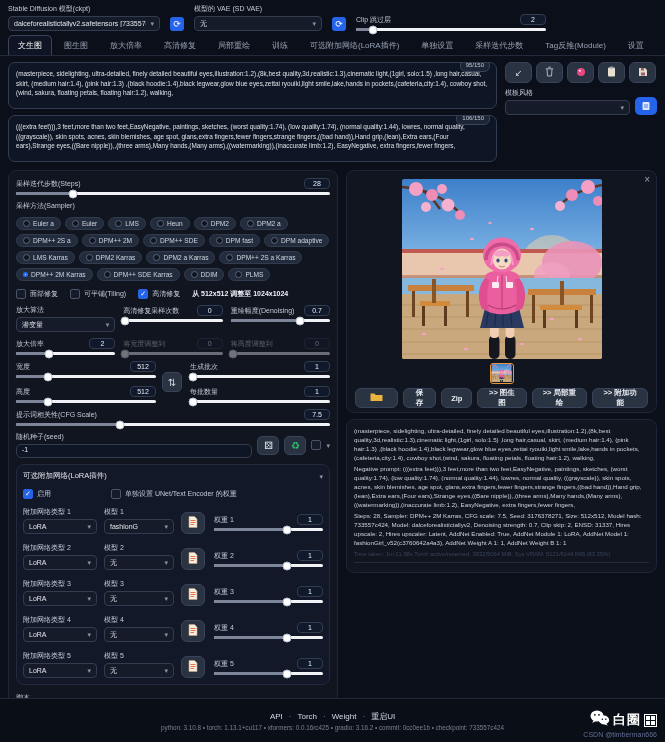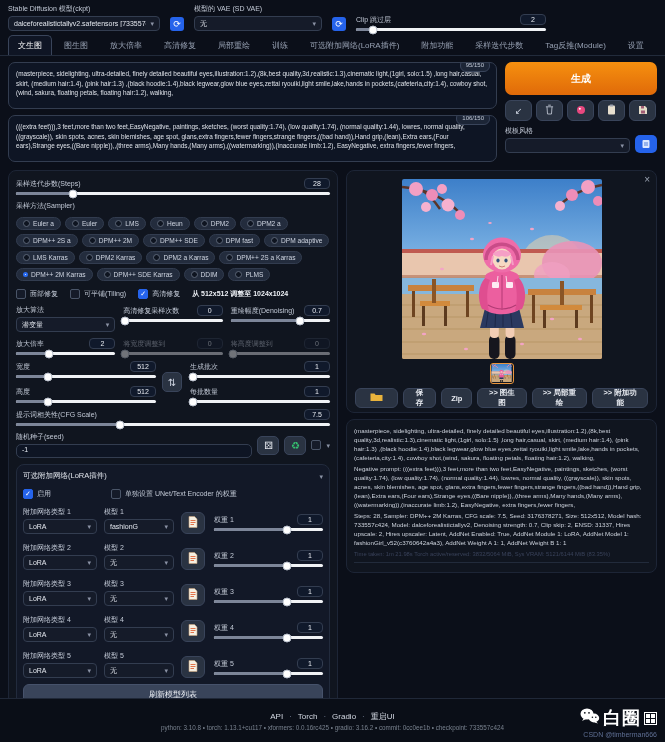--- a/index.html
+++ b/index.html
@@ -113,21 +113,21 @@
   .script-row{display:flex;flex-direction:column;gap:2px;padding-top:2px;}
   .footer{position:absolute;left:0;right:0;bottom:0;height:44px;border-top:1px solid #202838;
           background:#0a0e17;display:flex;flex-direction:column;align-items:center;
           justify-content:center;gap:2px;}
   .f-links{font-size:8px;color:#d3d8e2;}
   .f-links span{margin:0 3px;cursor:pointer;}
   .f-sep{color:#6b7488;cursor:default!important;}
   .f-vers{font-size:6.3px;color:#79828f;}
   .brand{position:absolute;right:8px;bottom:4px;display:flex;flex-direction:column;align-items:flex-end;gap:1px;}
   .brand-row{display:flex;align-items:center;gap:3px;}
-  .brand-name{color:#fff;font-size:18px;font-weight:bold;letter-spacing:1px;}
+  .brand-name{color:#fff;font-size:13px;font-weight:bold;letter-spacing:1px;}
   .qr{width:13px;height:13px;border:1.5px solid #fff;display:grid;grid-template-columns:1fr 1fr;
       grid-template-rows:1fr 1fr;gap:1px;padding:1px;}
   .qr i{background:#fff;}
   .csdn{font-size:7px;color:#5f6f94;}
 </style>
 </head>
 <body>
 
 <div class="app">
 
@@ -163,40 +163,39 @@
   </div>
 
   <div class="tabs" id="tabs">
       <div class="tab active">文生图</div>
       <div class="tab">图生图</div>
       <div class="tab">放大倍率</div>
       <div class="tab">高清修复</div>
       <div class="tab">局部重绘</div>
       <div class="tab">训练</div>
       <div class="tab">可选附加网络(LoRA插件)</div>
-      <div class="tab">附加功能</div>
+      <div class="tab">单独设置</div>
       <div class="tab">采样迭代步数</div>
       <div class="tab">Tag反推(Module)</div>
       <div class="tab">设置</div>
       <div class="tab">扩展</div>
     </div>
 
   <div class="top">
     <div class="prompts">
       <div class="pbox">
         <span class="counter">95/150</span>
         <span>(masterpiece, sidelighting, ultra-detailed, finely detailed beautiful eyes,illustration:1.2),(8k,best quality,3d,realistic:1.3),cinematic light,(1girl, solo:1.5) ,long hair,casual, skirt, (medium hair:1.4), (pink hair:1.3) ,(black hoodie:1.4),black legwear,glow blue eyes,zettai ryouiki,light smile,lake,hands in pockets,(cafeteria,city:1.4), cowboy shot,(wind, sakura, floating petals, floating hair:1.2), walking,</span>
       </div>
       <div class="pbox">
         <span class="counter">106/150</span>
         <span>(((extra feet))),3 feet,more than two feet,EasyNegative, paintings, sketches, (worst quality:1.74), (low quality:1.74), (normal quality:1.44), lowres, normal quality, ((grayscale)), skin spots, acnes, skin blemishes, age spot, glans,extra fingers,fewer fingers,strange fingers,((bad hand)),Hand grip,(lean),Extra ears,(Four ears),Strange eyes,((Bare nipple)),,(three arms),Many hands,(Many arms),((watermarking)),(inaccurate limb:1.2), EasyNegative, extra fingers,fewer fingers,</span>
       </div>
     </div>
     <div class="gen-col">
-      <button class="gen-btn">生成</button>
       <div class="tool-row" id="gen-tools">
           <button class="tool-btn">
             <span>↙</span>
           </button>
           <button class="tool-btn">
             <span><svg width="9" height="11" viewBox="0 0 10 12">
                 <path d="M1 3h8M3.5 1.2h3M2.2 3l.6 8h4.4L7.8 3" fill="none" stroke="#b9c0cc" stroke-width="1"></path>
               </svg></span>
           </button>
           <button class="tool-btn">
@@ -660,21 +659,20 @@
                   <span class="sl-label">权重 5</span>
                   <span class="sl-val">1</span>
                 </div>
                 <div class="sl-track">
                   <div class="sl-fill" style="width: 67%;"></div>
                   <div class="sl-dot" style="left: 67%;"></div>
                 </div>
               </div>
             </div>
           </div>
-        <button class="refresh-models">刷新模型列表</button>
       </div>
 
       <div class="script-row">
         <span class="fld-label">脚本</span>
         <div class="select">
           <span>无</span>
           <span class="caret">▾</span>
         </div>
       </div>
     </div>
@@ -820,21 +818,21 @@
       <div class="info-panel">
         <div>(masterpiece, sidelighting, ultra-detailed, finely detailed beautiful eyes,illustration:1.2),(8k,best quality,3d,realistic:1.3),cinematic light,(1girl, solo:1.5) ,long hair,casual, skirt, (medium hair:1.4), (pink hair:1.3) ,(black hoodie:1.4),black legwear,glow blue eyes,zettai ryouiki,light smile,lake,hands in pockets,(cafeteria,city:1.4), cowboy shot,(wind, sakura, floating petals, floating hair:1.2), walking,</div>
         <div>Negative prompt: (((extra feet))),3 feet,more than two feet,EasyNegative, paintings, sketches, (worst quality:1.74), (low quality:1.74), (normal quality:1.44), lowres, normal quality, ((grayscale)), skin spots, acnes, skin blemishes, age spot, glans,extra fingers,fewer fingers,strange fingers,((bad hand)),Hand grip,(lean),Extra ears,(Four ears),Strange eyes,((Bare nipple)),,(three arms),Many hands,(Many arms),((watermarking)),(inaccurate limb:1.2), EasyNegative, extra fingers,fewer fingers,</div>
         <div>Steps: 28, Sampler: DPM++ 2M Karras, CFG scale: 7.5, Seed: 3176378271, Size: 512x512, Model hash: 733557c424, Model: dalceforealistictallyv2, Denoising strength: 0.7, Clip skip: 2, ENSD: 31337, Hires upscale: 2, Hires upscaler: Latent, AddNet Enabled: True, AddNet Module 1: LoRA, AddNet Model 1: fashionGirl_v52(c3760642a4a3), AddNet Weight A 1: 1, AddNet Weight B 1: 1</div>
         <div class="faint">Time taken: 1m 21.98s Torch active/reserved: 3832/5064 MiB, Sys VRAM: 5121/6144 MiB (83.35%)</div>
       </div>
     </div>
   </div>
 
   <div class="footer">
-    <div class="f-links" id="f-links"><span>API</span><span class="f-sep">·</span><span>Torch</span><span class="f-sep">·</span><span>Gradio</span><span class="f-sep">·</span><span>重启UI</span></div>
+    <div class="f-links" id="f-links"><span>API</span><span class="f-sep">·</span><span>Torch</span><span class="f-sep">·</span><span>Weight</span><span class="f-sep">·</span><span>重启UI</span></div>
     <div class="f-vers" id="f-vers">python: 3.10.8  •  torch: 1.13.1+cu117  •  xformers: 0.0.16rc425  •  gradio: 3.16.2  •  commit: 0cc0ee1b  •  checkpoint: 733557c424</div>
   </div>
 
   <div class="brand">
     <div class="brand-row">
       <span>
         <svg width="20" height="16" viewBox="0 0 20 16">
           <ellipse cx="7" cy="6" rx="6.5" ry="5.5" fill="#fff"></ellipse>
           <circle cx="4.8" cy="4.8" r="0.9" fill="#0a0e17"></circle>
             <circle cx="9" cy="4.8" r="0.9" fill="#0a0e17"></circle>

